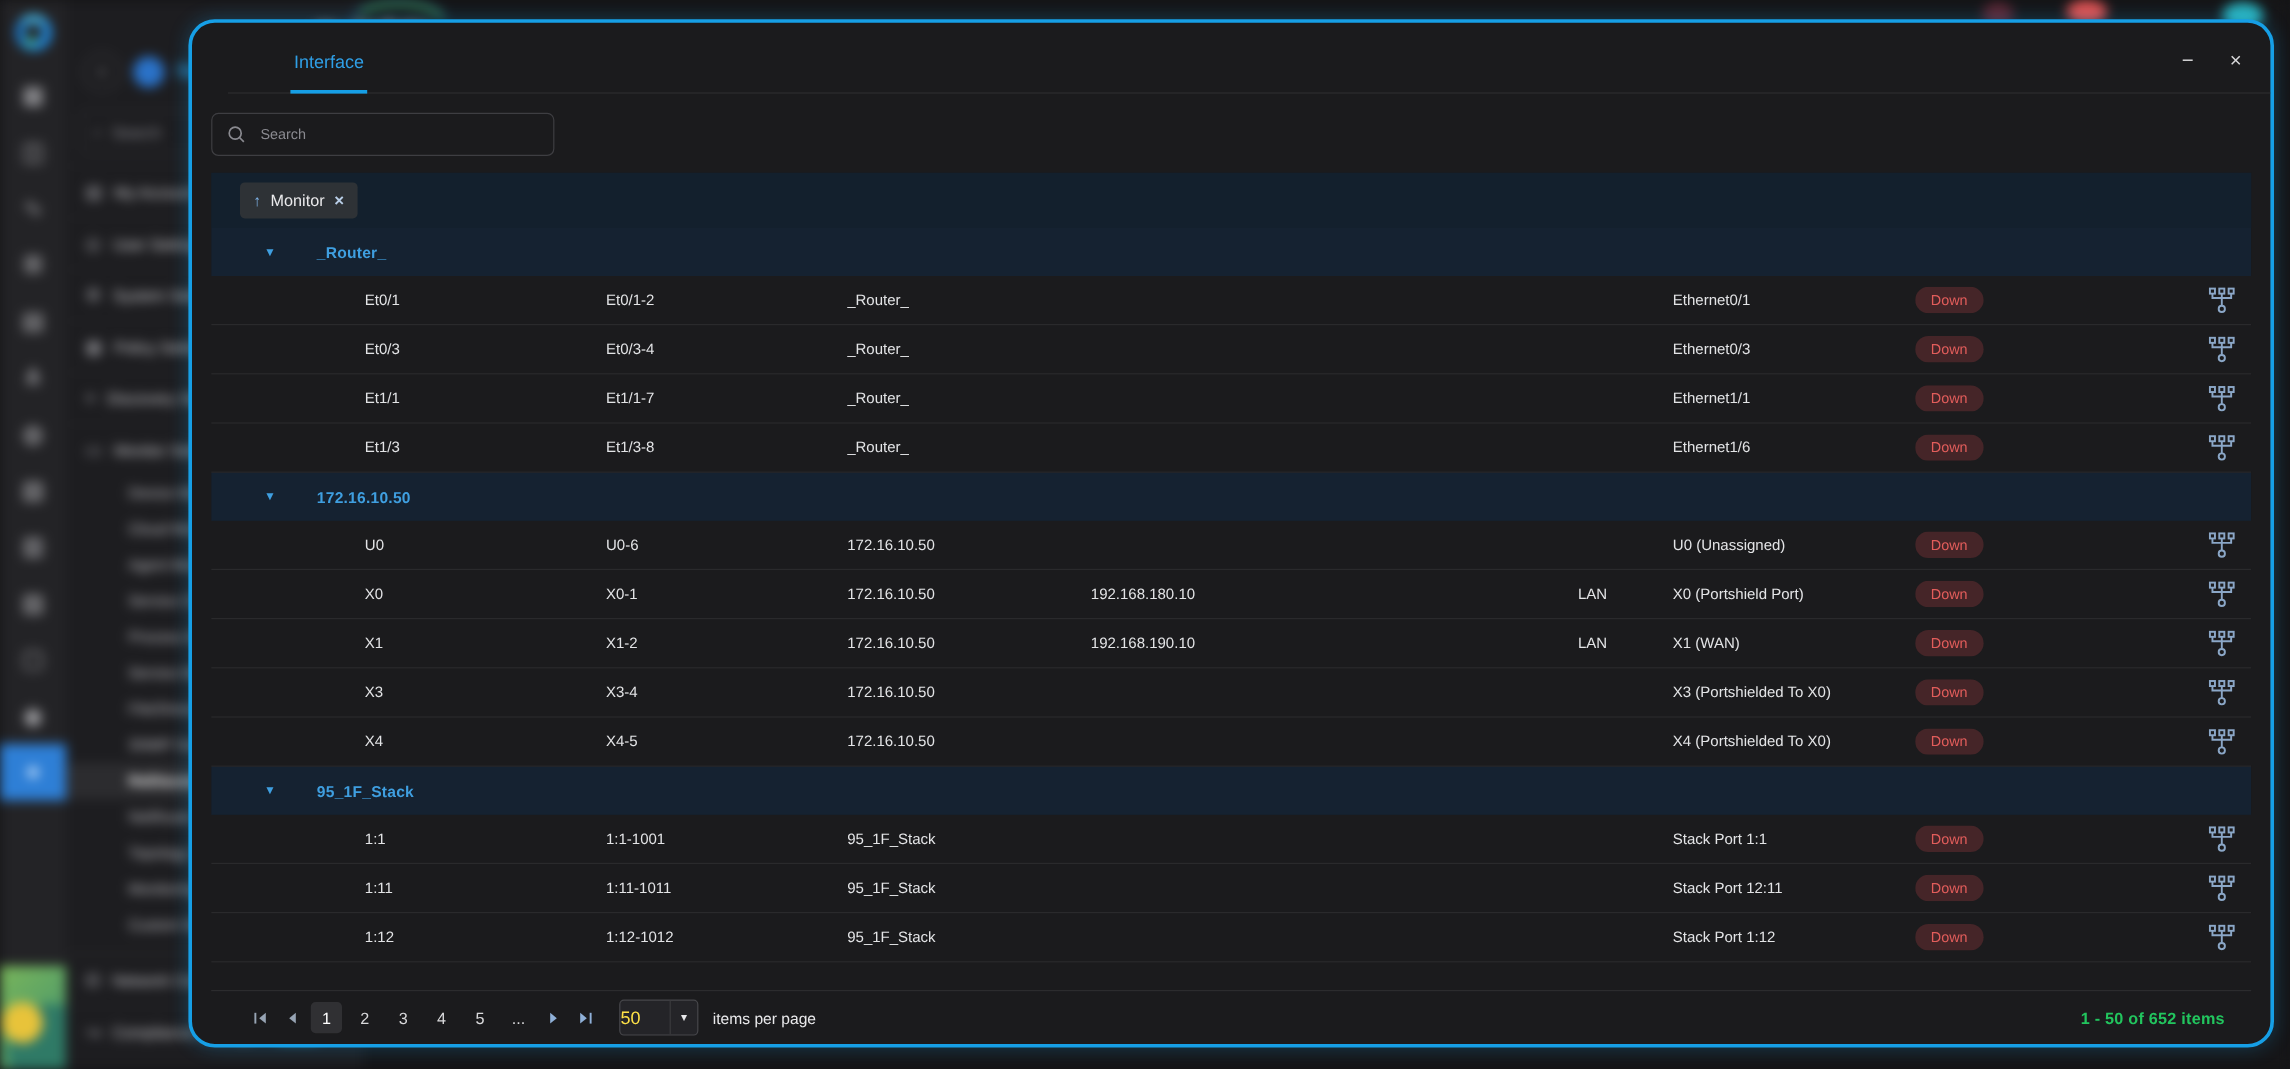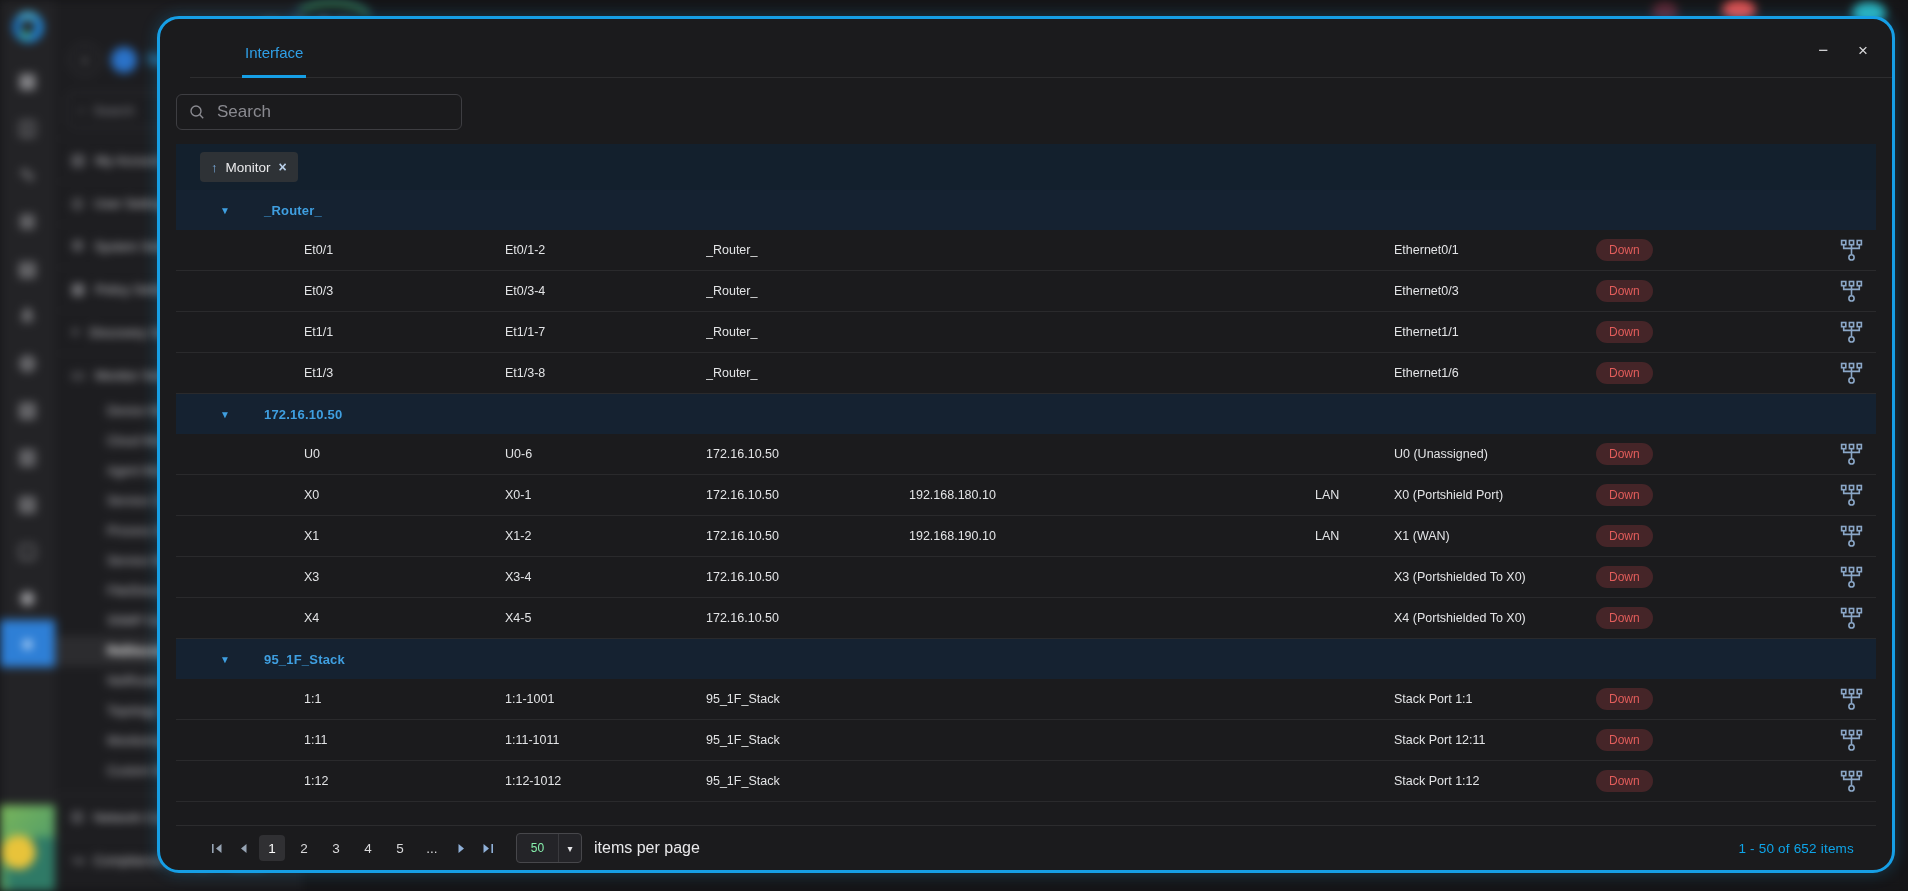--- a/index.html
+++ b/index.html
@@ -55,21 +55,21 @@
     box-shadow:0 0 16px rgba(22,159,230,.28);display:flex;flex-direction:column;overflow:hidden;}
   .tabbar{height:58px;flex:0 0 auto;display:flex;align-items:flex-end;
     border-bottom:1px solid #2d2d2f;padding:0 24px 0 52px;margin-left:30px;}
   .tab{color:#2f9fe6;font-size:15px;padding:18px 3px 14px;border-bottom:3px solid #169fe6;margin-bottom:-1px;}
   .wctrl{margin-left:auto;display:flex;align-items:center;gap:30px;padding-bottom:18px;}
   .wctrl span{color:#d8d8da;font-size:17px;line-height:1;cursor:default;}
   .content{flex:1 1 auto;display:flex;flex-direction:column;padding:0 16px;min-height:0;}
   .searchbox{margin-top:16px;width:286px;height:36px;box-sizing:border-box;border:1px solid #3e3e42;
     border-radius:6px;display:flex;align-items:center;gap:10px;padding:0 12px;flex:0 0 auto;}
   .searchbox svg{flex:0 0 auto;}
-  .searchbox input{background:transparent;border:none;outline:none;color:#e0e0e2;font-size:17px;
+  .searchbox input{background:transparent;border:none;outline:none;color:#e0e0e2;font-size:12px;
     font-family:"Liberation Sans",sans-serif;width:100%;}
   .searchbox input::placeholder{color:#8a8a90;}
   .filterstrip{margin-top:14px;height:46px;flex:0 0 auto;background:#13202d;display:flex;align-items:center;padding-left:24px;}
   .chip{background:#2e3236;border-radius:4px;height:30px;display:inline-flex;align-items:center;gap:8px;padding:0 11px;}
   .chip .up{color:#7fb3e8;font-size:13px;}
   .chip .lbl{color:#eaeaec;font-size:13.5px;}
   .chip .x{color:#b9cfe8;font-size:14px;font-weight:bold;cursor:default;}
   .trow{display:grid;grid-template-columns:128px 201px 201px 203px 203px 203px 79px 202px 240px 1fr;align-items:center;}
   .thead{height:32px;flex:0 0 auto;font-size:11.5px;font-weight:bold;color:#ededef;letter-spacing:.4px;}
   .thead .hcell{white-space:nowrap;}
@@ -84,26 +84,26 @@
   .pill{display:inline-block;padding:4px 13px;border-radius:13px;background:#452528;color:#e25d5b;font-size:12px;}
   .acell{justify-self:end;padding-right:12px;display:flex;align-items:center;cursor:pointer;}
   .pagebar{height:44px;flex:0 0 auto;border-top:1px solid #2c2c2e;display:flex;align-items:center;
     padding:0 22px 0 28px;}
   .navbtn{width:26px;height:26px;display:flex;align-items:center;justify-content:center;cursor:pointer;}
   .pgnum{min-width:26px;height:26px;display:flex;align-items:center;justify-content:center;
     color:#d9d9db;font-size:13.5px;margin:0 3px;cursor:pointer;border-radius:4px;}
   .pgnum.current{background:#303033;color:#ffffff;}
   .psize{margin-left:16px;width:66px;height:30px;box-sizing:border-box;background:#242428;
     border:1px solid #47474b;border-radius:4px;display:flex;align-items:center;cursor:pointer;}
-  .psize .val{flex:1;text-align:center;color:#86efac;font-size:12px;}
+  .psize .val{flex:1;color:#fde047;font-size:15px;}
   .psize .caret{width:22px;height:100%;display:flex;align-items:center;justify-content:center;
     color:#e8e8ea;font-size:10px;border-left:1px solid #3a3a3e;}
-  .ppl{margin-left:12px;color:#e9e9eb;font-size:16px;}
+  .ppl{margin-left:12px;color:#e9e9eb;font-size:13px;}
   .spacer{flex:1;}
-  .range{color:#0ea5e9;font-size:13.5px;font-weight:normal;letter-spacing:.2px;}
+  .range{color:#22c55e;font-size:13.5px;font-weight:bold;letter-spacing:.2px;}
 </style>
 </head>
 <body>
 
 <div class="backdrop">
   <div class="rail">
     <div class="rail-logo"></div>
     <div>
         <div class="rail-ic">▦</div>
         <div class="rail-ic">◫</div>

